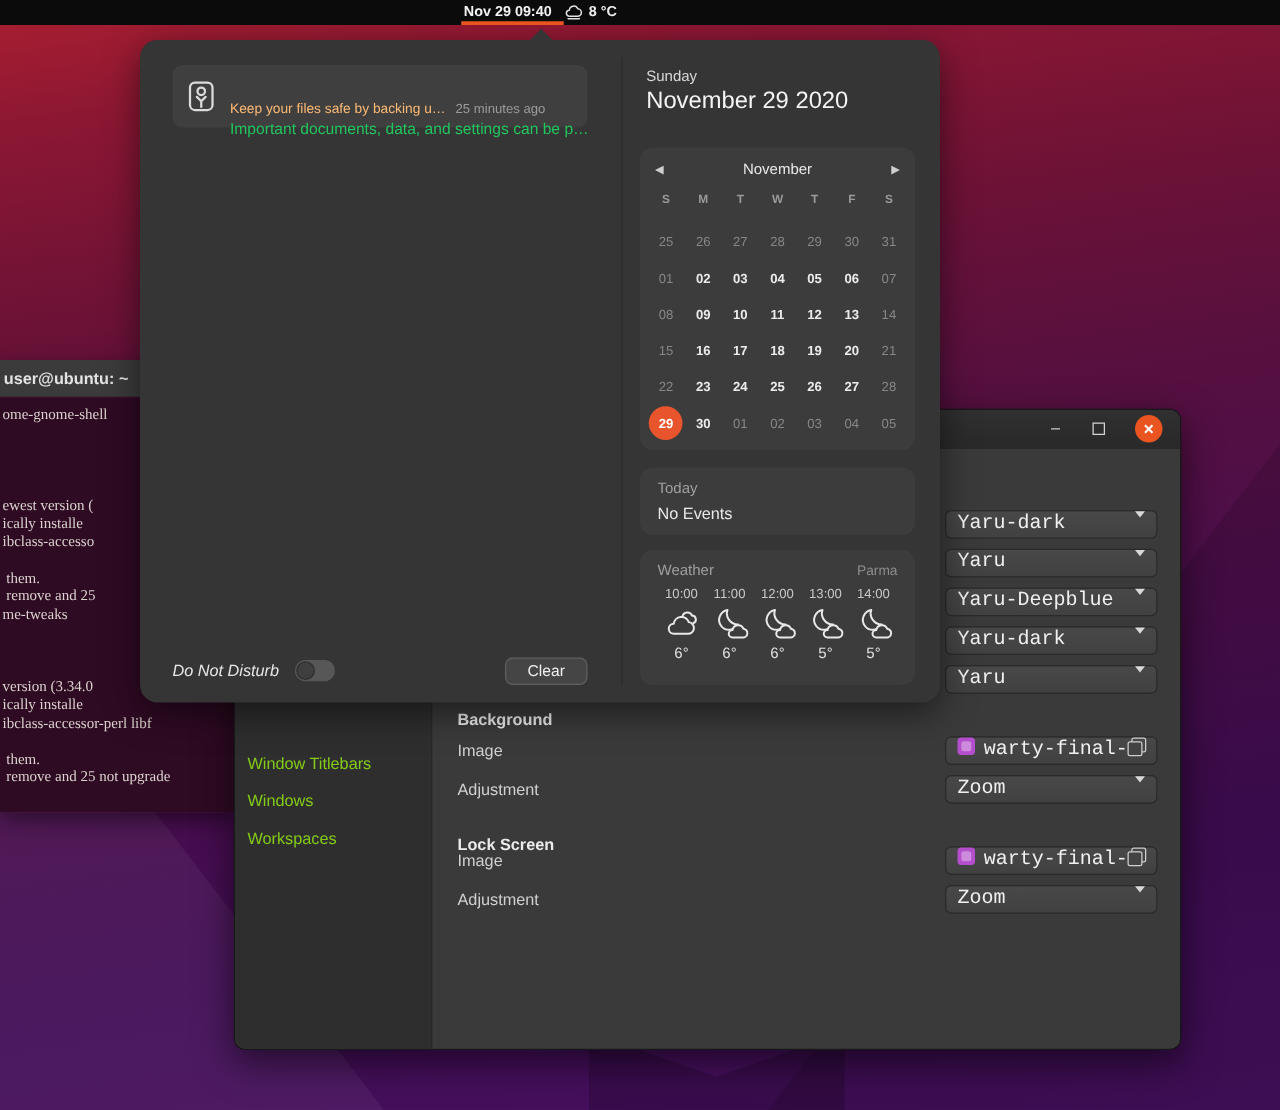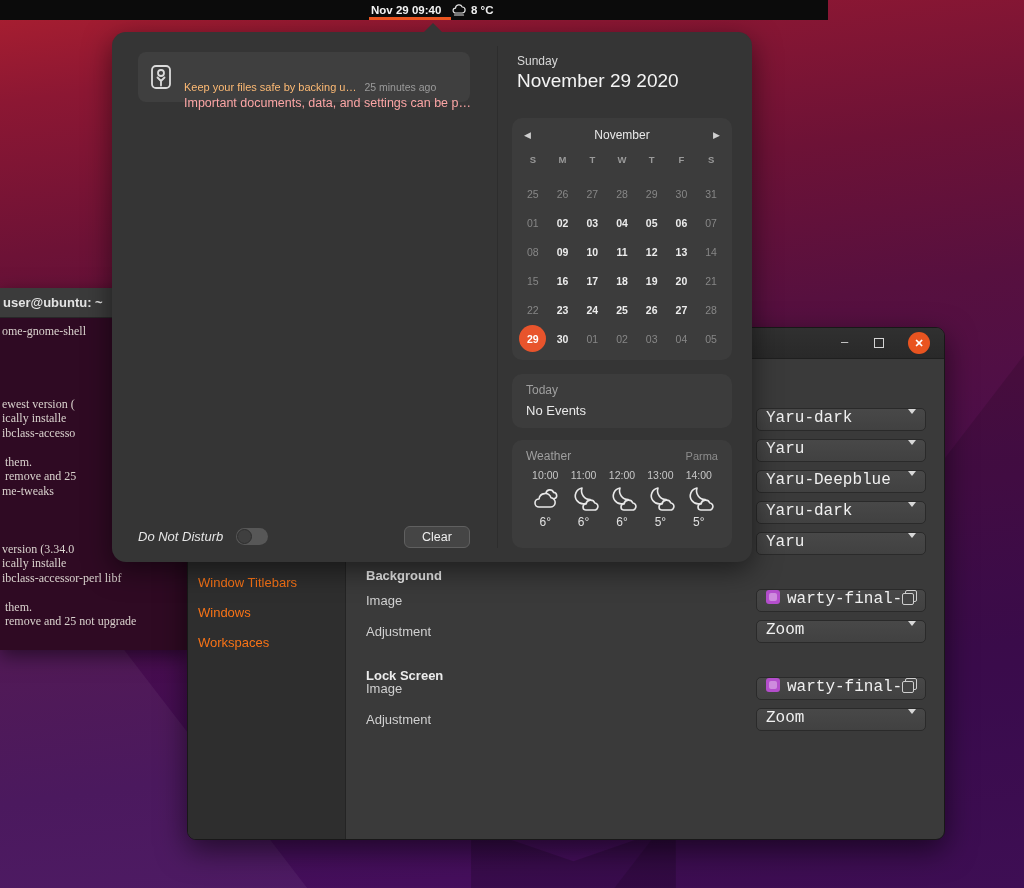--- a/index.html
+++ b/index.html
@@ -6,21 +6,21 @@
   html,body { width:1024px; height:888px; overflow:hidden; }
   body { font-family:"Liberation Sans", sans-serif; background:#000; }
   .stage { position:relative; width:1024px; height:888px; overflow:hidden;
     background:linear-gradient(172deg,#ab1f30 0%,#8c1733 10%,#6d1236 25%,#57103f 40%,#4a0e4c 60%,#420d56 78%,#471060 100%); }
   .facet { position:absolute; inset:0; pointer-events:none; }
   .facet1 { clip-path:polygon(0 55%,30% 100%,0 100%); background:rgba(255,255,255,.05); }
   .facet2 { clip-path:polygon(100% 40%,60% 100%,100% 100%); background:rgba(0,0,0,.12); }
   .facet3 { clip-path:polygon(46% 93%,56% 97%,66% 93%,66% 100%,46% 100%); background:rgba(0,0,0,.18); }
 
   
-  .topbar { position:absolute; left:0; top:0; width:828px; height:20px; background:#0b0b0b; z-index:10; }
+  .topbar { position:absolute; left:0; top:0; width:1024px; height:20px; background:#0b0b0b; z-index:10; }
   .clock { position:absolute; left:371px; top:0; height:20px; line-height:20px; font-size:11.5px; font-weight:bold; color:#f2f2f2; }
   .clock-underline { position:absolute; left:369px; top:17px; width:82px; height:3px; background:#e95420; }
   .tb-weather { position:absolute; left:452px; top:0; height:20px; display:flex; align-items:center; gap:5px; color:#ededed; font-size:11.5px; font-weight:bold; }
 
   
   .terminal { position:absolute; left:0; top:288px; width:190px; height:362px; z-index:2; box-shadow:0 6px 18px rgba(0,0,0,.5); }
   .term-titlebar { height:30px; background:#3b3b3b; border-top-right-radius:8px; border-bottom:1px solid #272727;
     display:flex; align-items:center; padding-left:3px; font-size:13px; font-weight:bold; color:#e3e3e3; }
   .term-body { height:332px; background:#2f0a23; padding:6px 0 0 2px; }
   .term-body pre { font-family:Liberation Serif, serif; font-size:12px; line-height:14.5px; color:#dad3ce; white-space:pre; }
@@ -29,21 +29,21 @@
   .tweaks { position:absolute; left:187px; top:327px; width:758px; height:513px; z-index:3;
     background:#3a3a3a; border:1px solid #181818; border-radius:9px; box-shadow:0 10px 30px rgba(0,0,0,.55); }
   .tw-titlebar { position:absolute; left:0; top:0; right:0; height:31px; background:linear-gradient(#303030,#292929);
     border-bottom:1px solid #1f1f1f; border-radius:8px 8px 0 0; display:flex; align-items:center; justify-content:flex-end; gap:24px; padding-right:14px; }
   .btn-min { width:11px; height:20px; color:#d4d4d4; font-size:13px; line-height:18px; text-align:center; cursor:default; }
   .btn-max { width:10px; height:10px; border:1.5px solid #d4d4d4; }
   .btn-close { width:22px; height:22px; border-radius:50%; background:#e95420; color:#fff; font-size:11px; font-weight:bold;
     display:flex; align-items:center; justify-content:center; }
   .tw-sidebar { position:absolute; left:0; top:31px; bottom:0; width:158px; background:#2e2e2e;
     border-right:1px solid #242424; border-radius:0 0 0 8px; }
-  .tw-side-item { position:absolute; left:10px; height:20px; line-height:20px; font-size:13px; color:#f97316; }
+  .tw-side-item { position:absolute; left:10px; height:20px; line-height:20px; font-size:13px; color:#84cc16;margin-top:28px; }
   .tw-label { position:absolute; font-size:13px; color:#d0d0d0; height:16px; line-height:16px; }
   .tw-heading { font-weight:bold; color:#ececec; }
   .control { position:absolute; left:568px; width:170px; height:23px; background:linear-gradient(#484848,#414141);
     border:1px solid #2a2a2a; border-radius:5px; display:flex; align-items:flex-start; padding:0 9px; font-size:16px; color:#f0f0f0;font-family:Liberation Mono, monospace; }
   .control .grow { flex:1; overflow:hidden; white-space:nowrap; }
   .chevron { width:0; height:0; border-left:4.5px solid transparent; border-right:4.5px solid transparent; border-top:5.5px solid #d8d8d8; }
   .thumb { width:14px; height:14px; border-radius:3px; background:#b44ecc; margin-right:7px; position:relative; flex:none; }
   .thumb::after { content:""; position:absolute; left:3px; top:3px; width:8px; height:8px; border-radius:2px; background:rgba(255,255,255,.35); }
   .filestack { position:relative; width:14px; height:14px; flex:none; }
   .filestack::before { content:""; position:absolute; left:3px; top:0; width:10px; height:10px; border:1.4px solid #cfcfcf; border-radius:2px; }
@@ -55,21 +55,21 @@
   .popup-arrow { position:absolute; left:312px; top:-9px; width:0; height:0;
     border-left:9px solid transparent; border-right:9px solid transparent; border-bottom:9px solid #353535; }
   .pop-sep { position:absolute; left:385px; top:14px; bottom:14px; width:1px; background:#2d2d2d; }
 
   .notif-card { position:absolute; left:26px; top:20px; width:332px; height:50px; background:#3f3f3f; border-radius:8px;
     display:flex; align-items:center; gap:10px; padding:7px 10px; }
   .notif-text { flex:1; min-width:0; }
   .notif-row1 { display:flex; align-items:baseline; }
   .notif-title { font-size:11px; color:#fdba74; white-space:nowrap;margin-top:36px; }
   .notif-time { margin-left:8px; font-size:10.5px; color:#9b9b9b; white-space:nowrap; }
-  .notif-body { font-size:12.5px; color:#fca5a5; margin-top:3px; white-space:nowrap; }
+  .notif-body { font-size:12.5px; color:#22c55e; margin-top:3px; white-space:nowrap; }
 
   .dnd-row { position:absolute; left:26px; top:496px; display:flex; align-items:center; gap:13px; }
   .dnd-label { font-size:13px; color:#e6e6e6;font-style:italic; }
   .toggle { width:32px; height:17px; border-radius:9px; background:#575757; position:relative; }
   .toggle-knob { position:absolute; left:1px; top:1px; width:15px; height:15px; border-radius:50%; background:#3f3f3f; border:1px solid #2e2e2e; }
   .clear-btn { position:absolute; left:292px; top:494px; width:66px; height:22px; background:#454545; border:1px solid #606060;
     border-radius:6px; font-size:12.5px; color:#eee; display:flex; align-items:center; justify-content:center; }
 
   .cal-weekday { position:absolute; left:405px; top:22px; font-size:12px; color:#d8d8d8; }
   .cal-fulldate { position:absolute; left:405px; top:38px; font-size:19px; color:#f4f4f4; }

